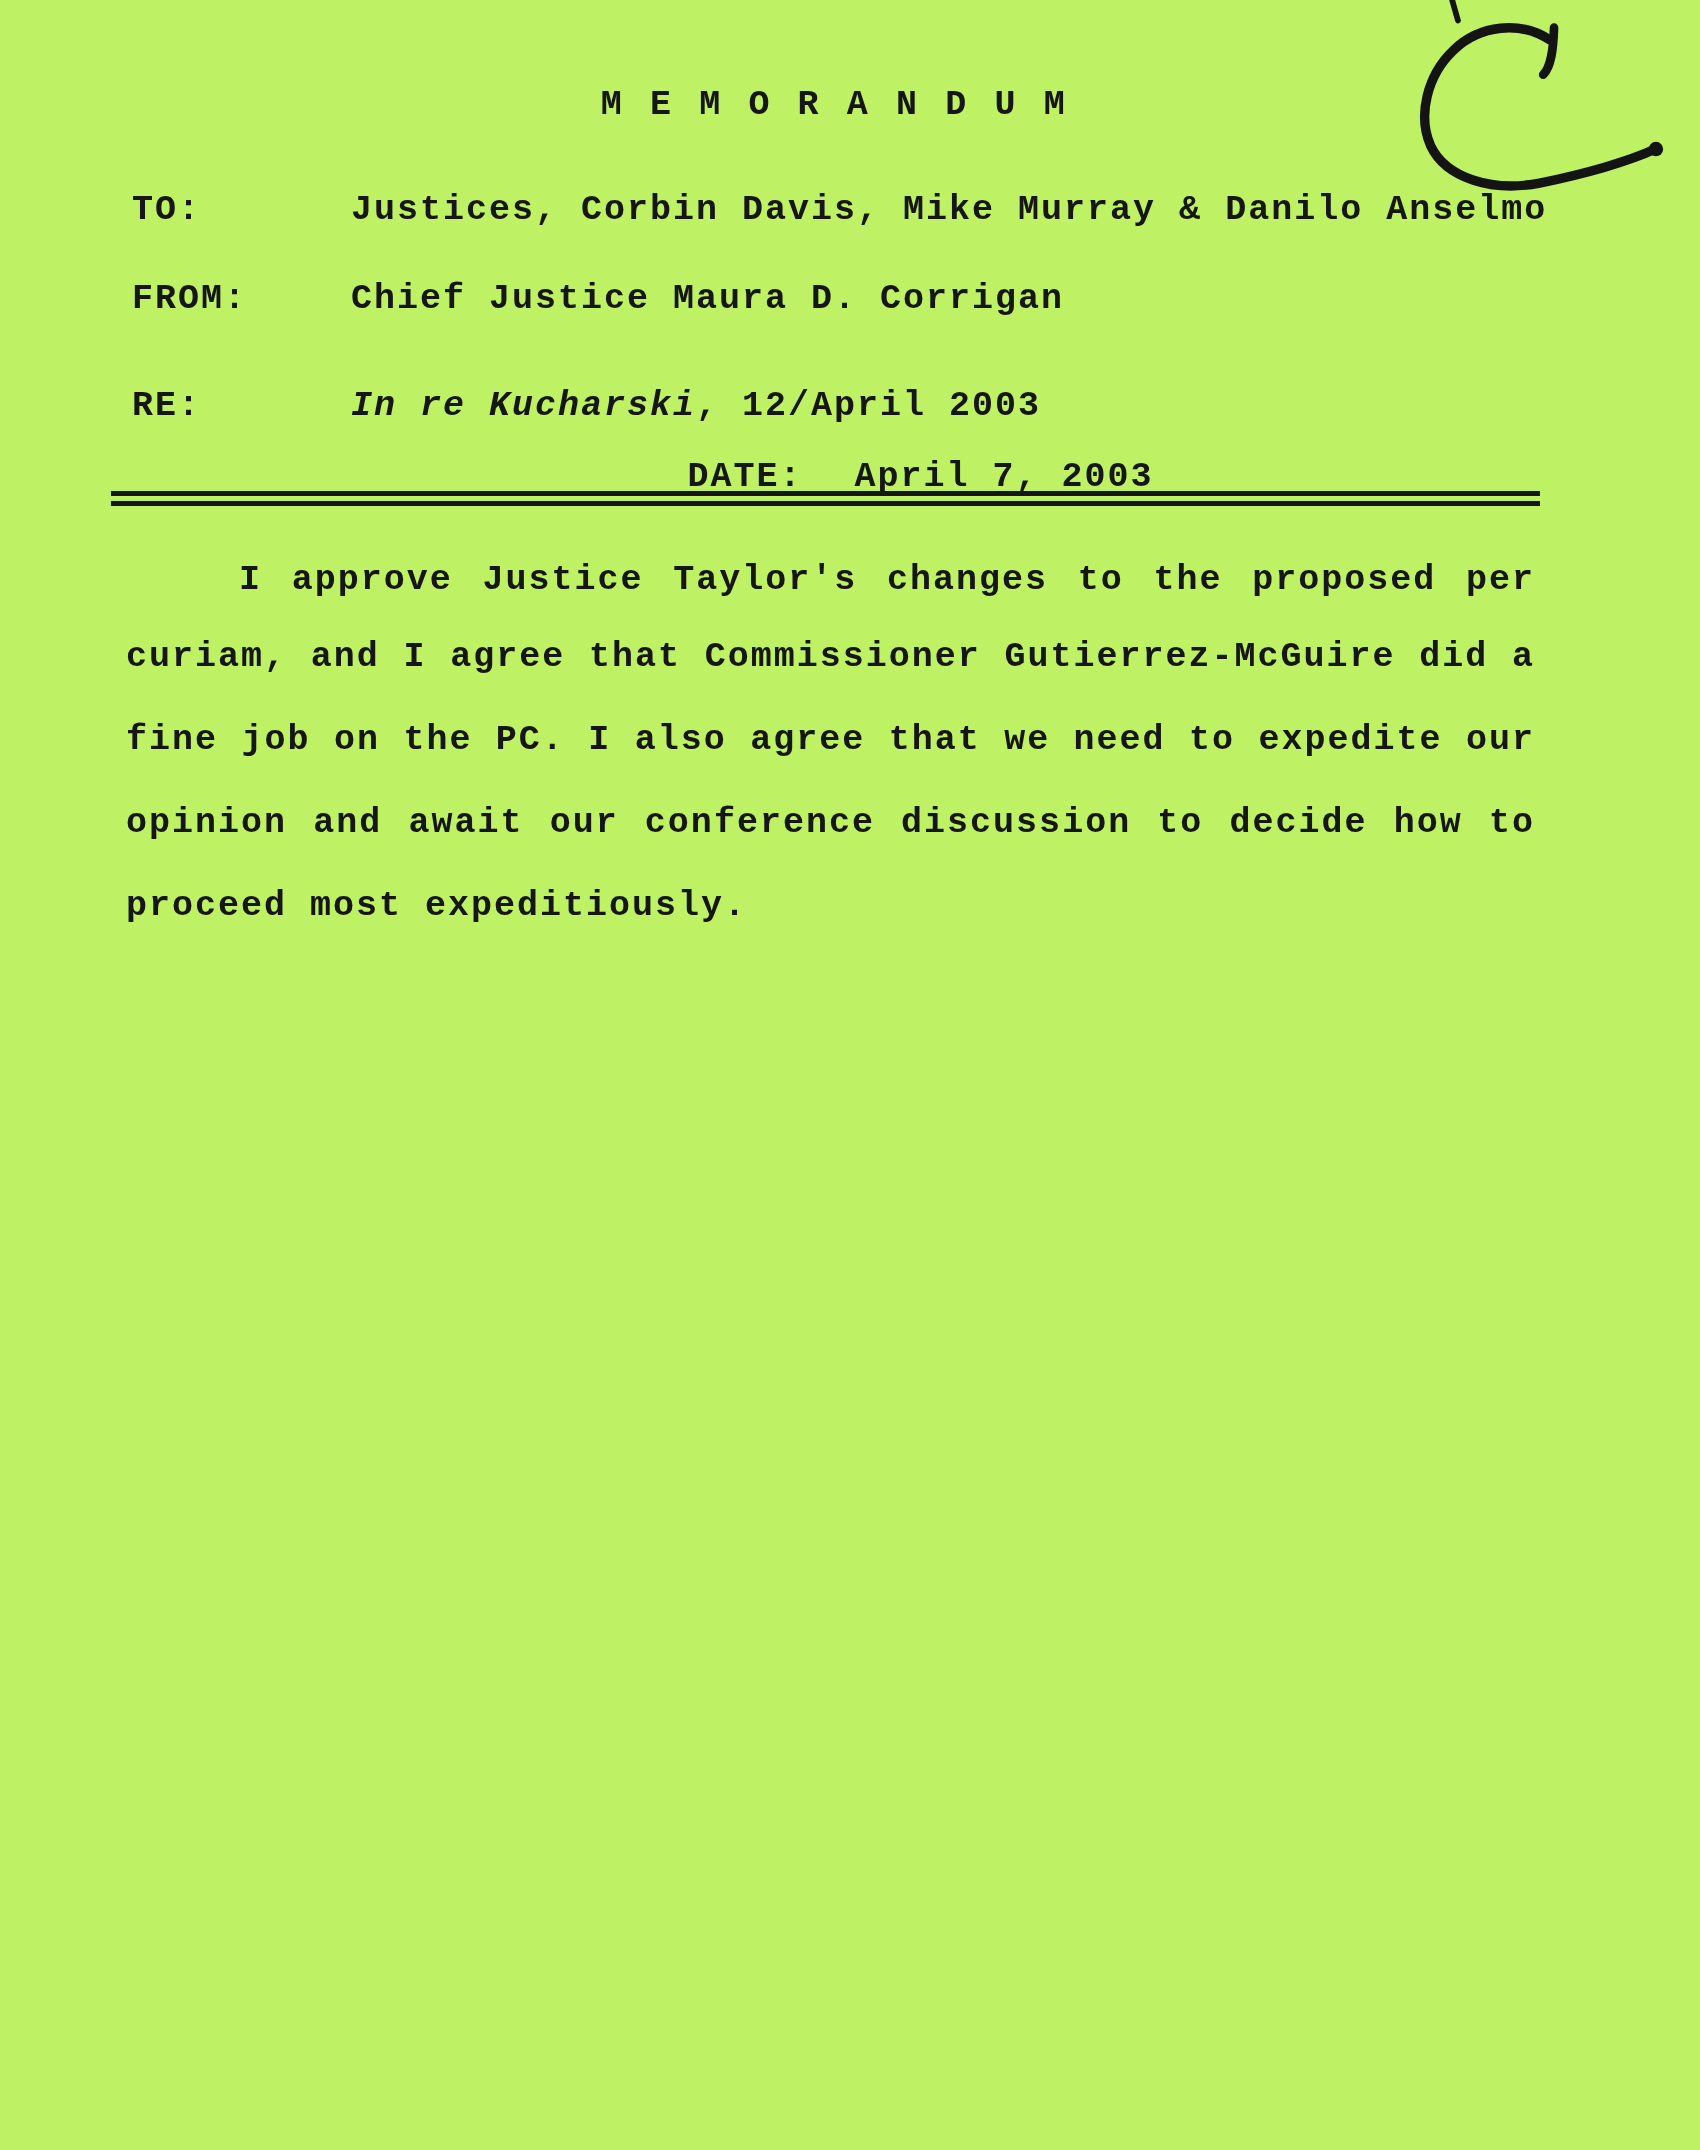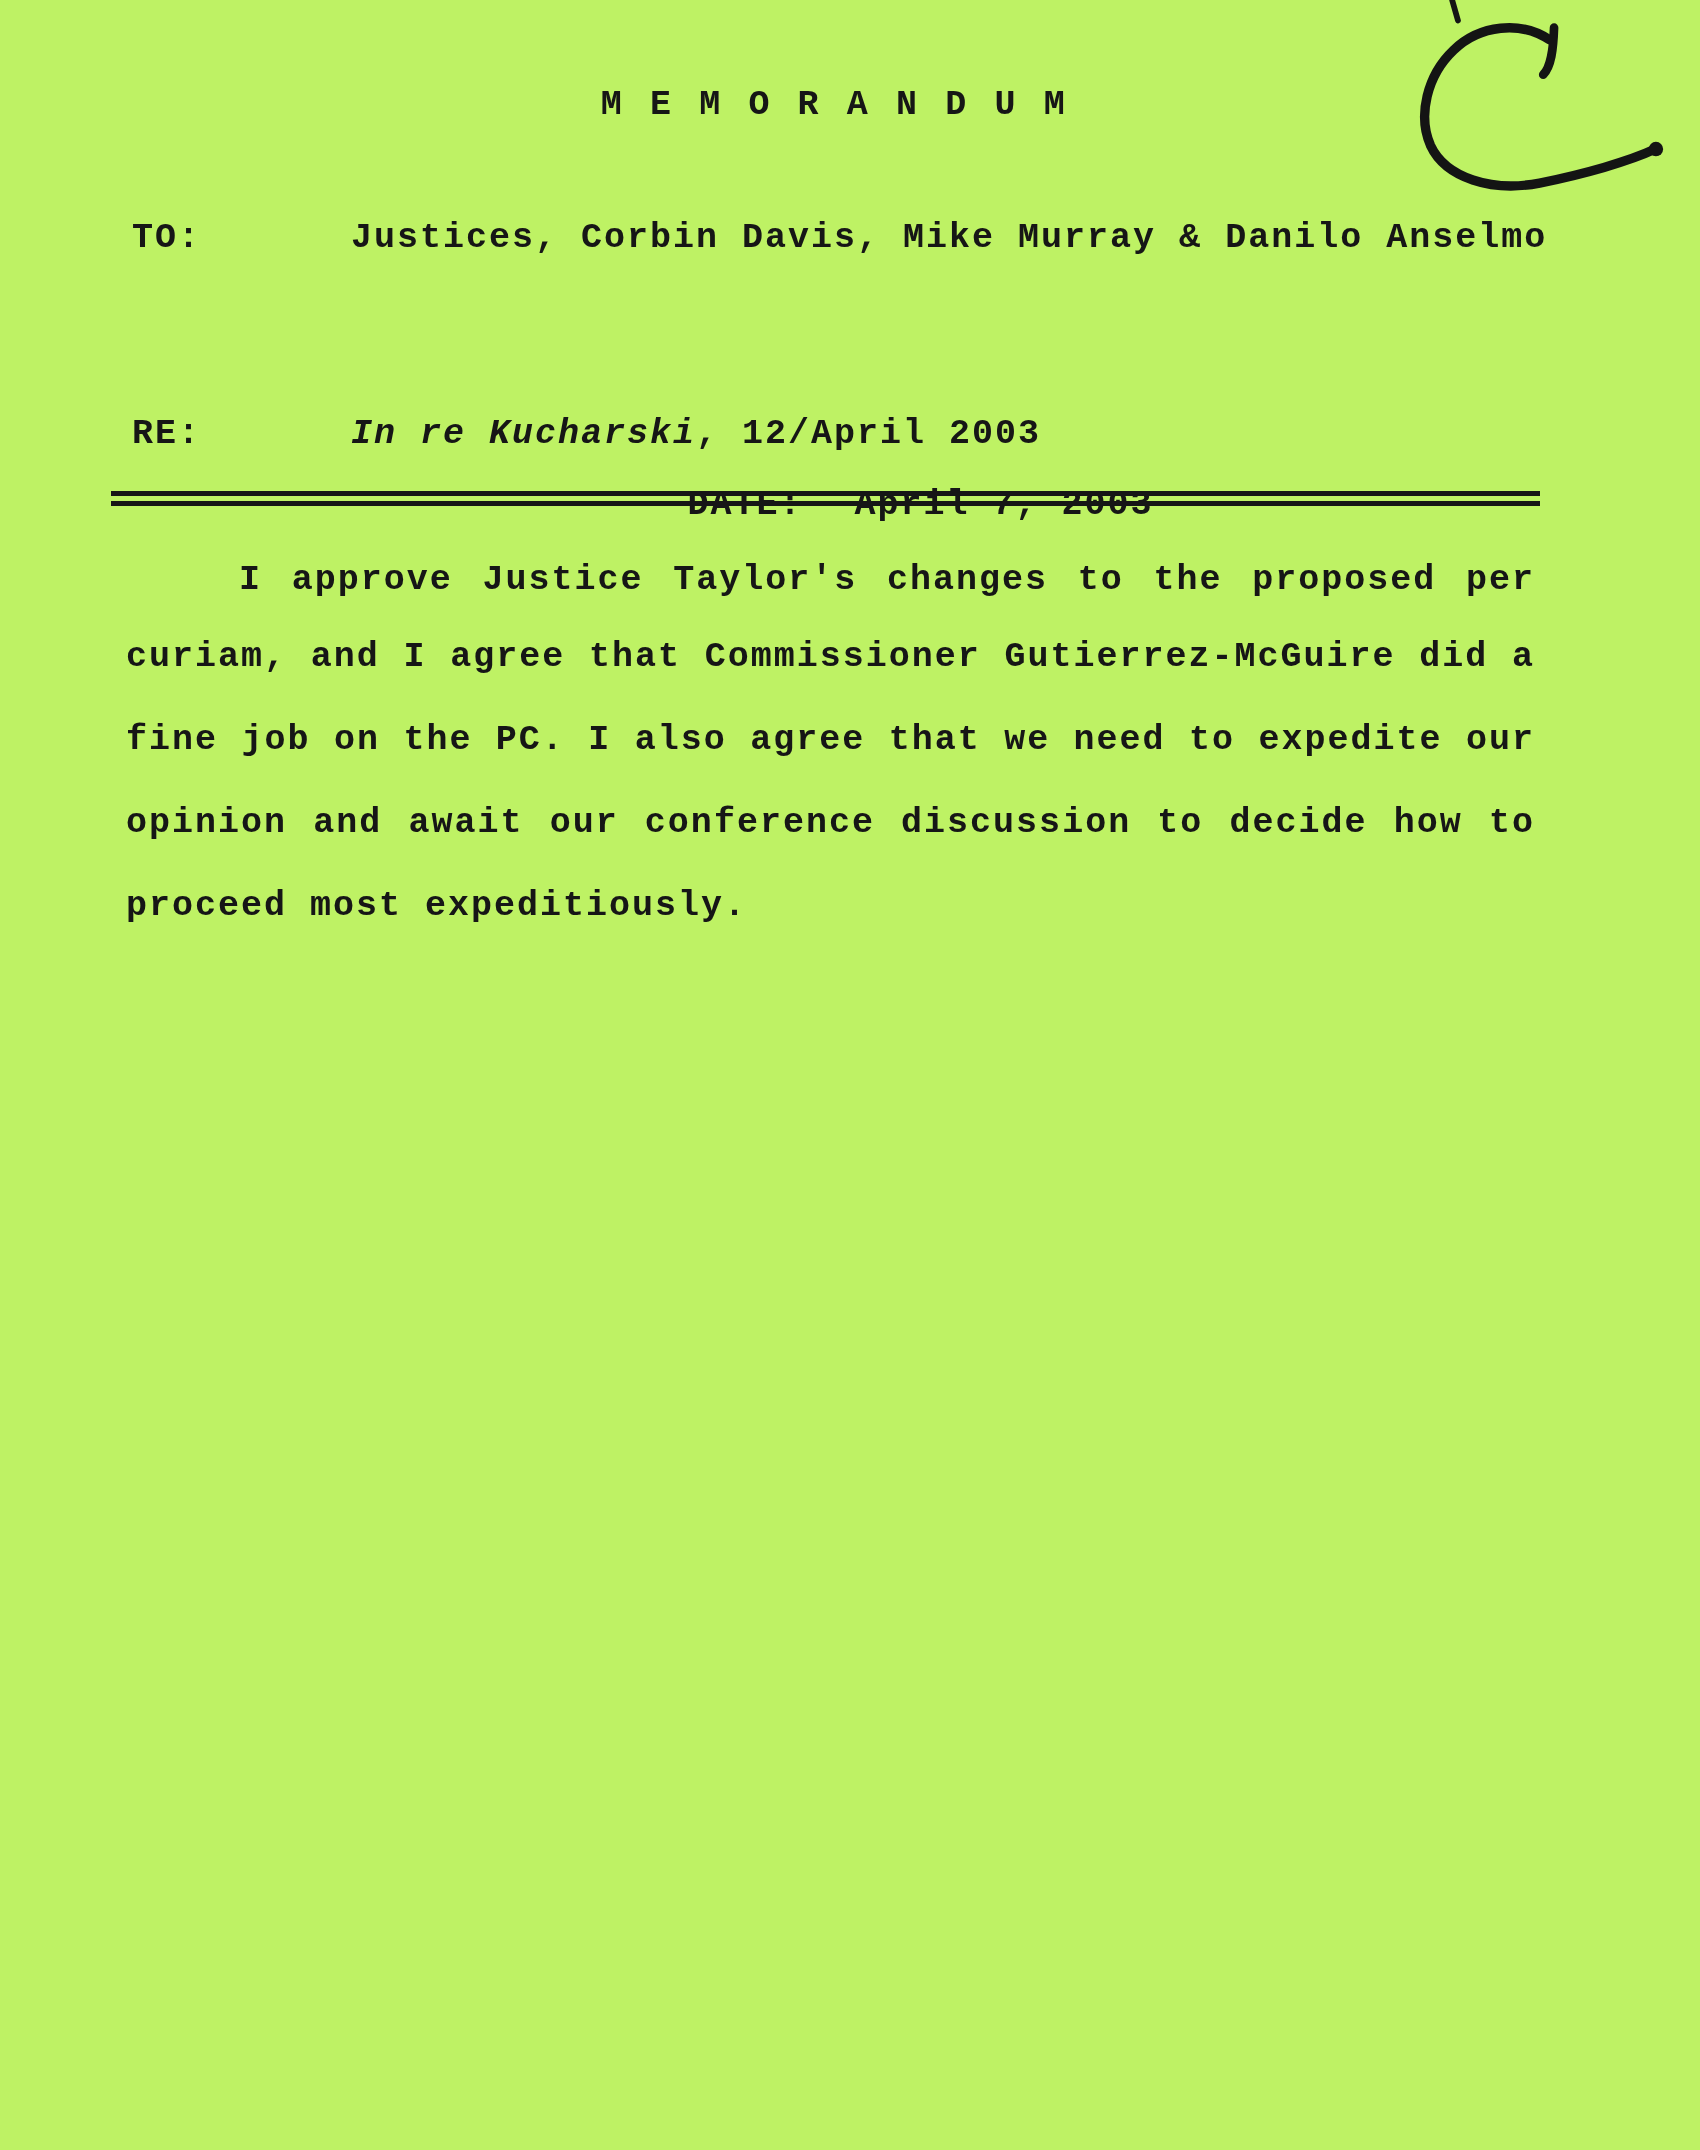--- a/index.html
+++ b/index.html
@@ -27,21 +27,20 @@
     text-align: center;
     letter-spacing: 3.6px;
     white-space: pre;
   }
   .field-row {
     position: absolute;
     left: 132px;
     right: 43px;
     line-height: 42px;
     white-space: nowrap;
-    margin-top: 28px;
   }
   .row-to   { top: 189px; }
   .row-from { top: 278px; }
   .row-re   { top: 385px; }
   .row-date { top: 456px; text-align: center; }
   .field-label {
     display: inline-block;
     width: 219px;
     vertical-align: top;
   }
@@ -86,20 +85,23 @@
 <body>
 
 <div class="page">
 
   <div class="doc-title">M E M O R A N D U M</div>
 
   <div class="field-row row-to">
     <span class="field-label">TO:</span><span>Justices, Corbin Davis, Mike Murray &amp; Danilo Anselmo</span>
   </div>
 
+  <div class="field-row row-from">
+    <span class="field-label">FROM:</span><span>Chief Justice Maura D. Corrigan</span>
+  </div>
 
   <div class="field-row row-re">
     <span class="field-label">RE:</span><span class="italic">In re Kucharski</span><span>, 12/April 2003</span>
   </div>
 
   <div class="field-row row-date">
     <span class="field-label">DATE:</span><span>April 7, 2003</span>
   </div>
 
   <div class="double-rule"></div>

